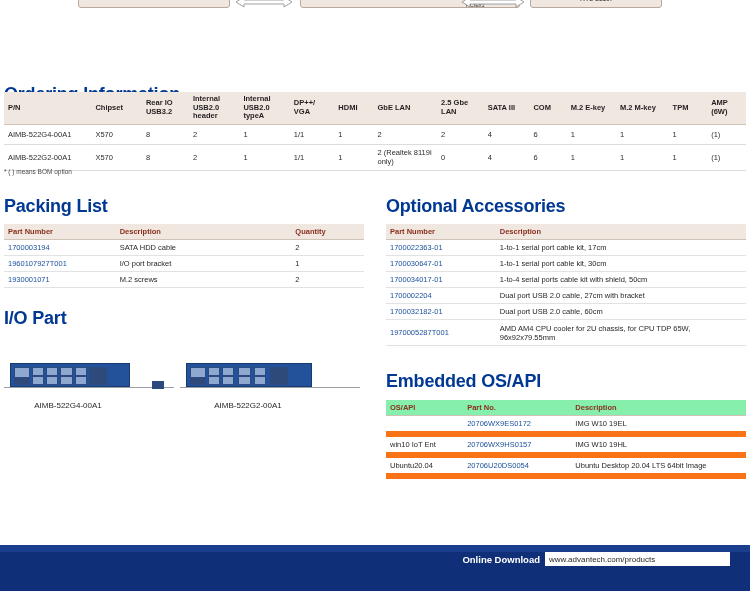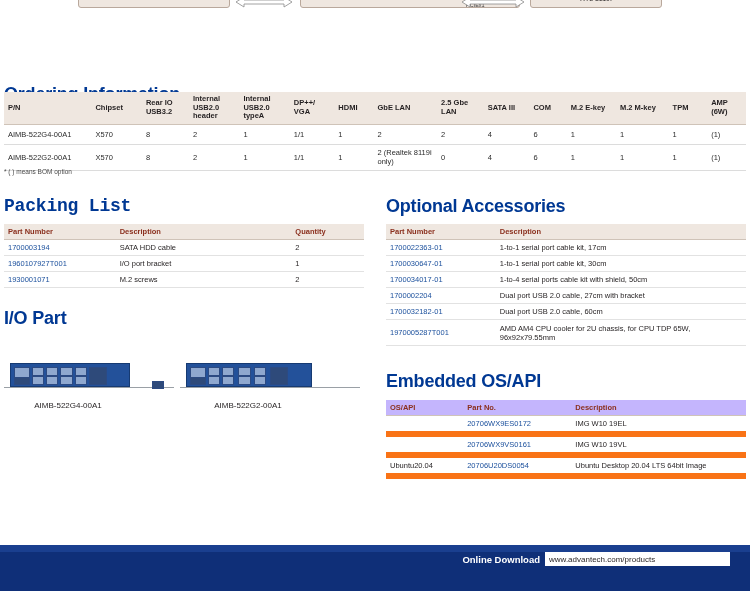--- a/index.html
+++ b/index.html
@@ -82,21 +82,21 @@
   .optacc{position:absolute;left:386px;top:224px;width:360px;}
   .optacc th{
     background:#efe7e0;color:#8a2f1d;font-weight:bold;border-bottom:1px solid #cfc3b8;
   }
   .optacc td{border-bottom:1px solid #e2e2e2;}
   .optacc td.num{color:#1a4f9c;}
 
   
   .embos{position:absolute;left:386px;top:400px;width:360px;}
   .embos th{
-    background:#c4b5fd;color:#8a2f1d;font-weight:bold;border-bottom:1px solid #cfc3b8;
+    background:#86efac;color:#8a2f1d;font-weight:bold;border-bottom:1px solid #cfc3b8;
   }
   .embos td{border-bottom:6px solid #f97316;}
   .embos td.pn2{color:#1a4f9c;}
 
   
   .io-area{position:absolute;left:0;top:355px;width:370px;height:70px;}
   .board{position:absolute;background:#23519a;border:1px solid #163a72;}
   .ioline{position:absolute;border-bottom:1px solid #9aa0a6;}
   .iocap{
     position:absolute;font-size:8px;color:#231f20;text-align:center;width:160px;
@@ -200,21 +200,21 @@
         <td>1</td>
         <td>1</td>
         <td>1</td>
         <td>(1)</td>
       </tr>
     </tbody>
   </table>
 
   <div class="footnote">* ( ) means BOM option</div>
 
-  <h2 class="sec" style="left:4px;top:196px;font-family:Liberation Mono, monospace;">Packing List</h2>
+  <h2 class="sec" style="left:4px;top:196px;">Packing List</h2>
 
   <table class="packing">
     <thead>
       <tr>
         <th style="width:108px;">Part Number</th>
         <th style="width:180px;">Description</th>
         <th style="width:68px;">Quantity</th>
       </tr>
     </thead>
     <tbody>
@@ -320,23 +320,23 @@
         <th style="width:180px;">Description</th>
       </tr>
     </thead>
     <tbody>
       <tr>
         <td></td>
         <td class="pn2">20706WX9ES0172</td>
         <td>IMG W10 19EL</td>
       </tr>
       <tr>
-        <td></td>
-        <td class="pn2">20706WX9VS0161</td>
-        <td>IMG W10 19VL</td>
+        <td>win10 IoT Ent</td>
+        <td class="pn2">20706WX9HS0157</td>
+        <td>IMG W10 19HL</td>
       </tr>
       <tr>
         <td>Ubuntu20.04</td>
         <td class="pn2">20706U20DS0054</td>
         <td>Ubuntu Desktop 20.04 LTS 64bit Image</td>
       </tr>
     </tbody>
   </table>
 
   <div class="footerbar"></div>

